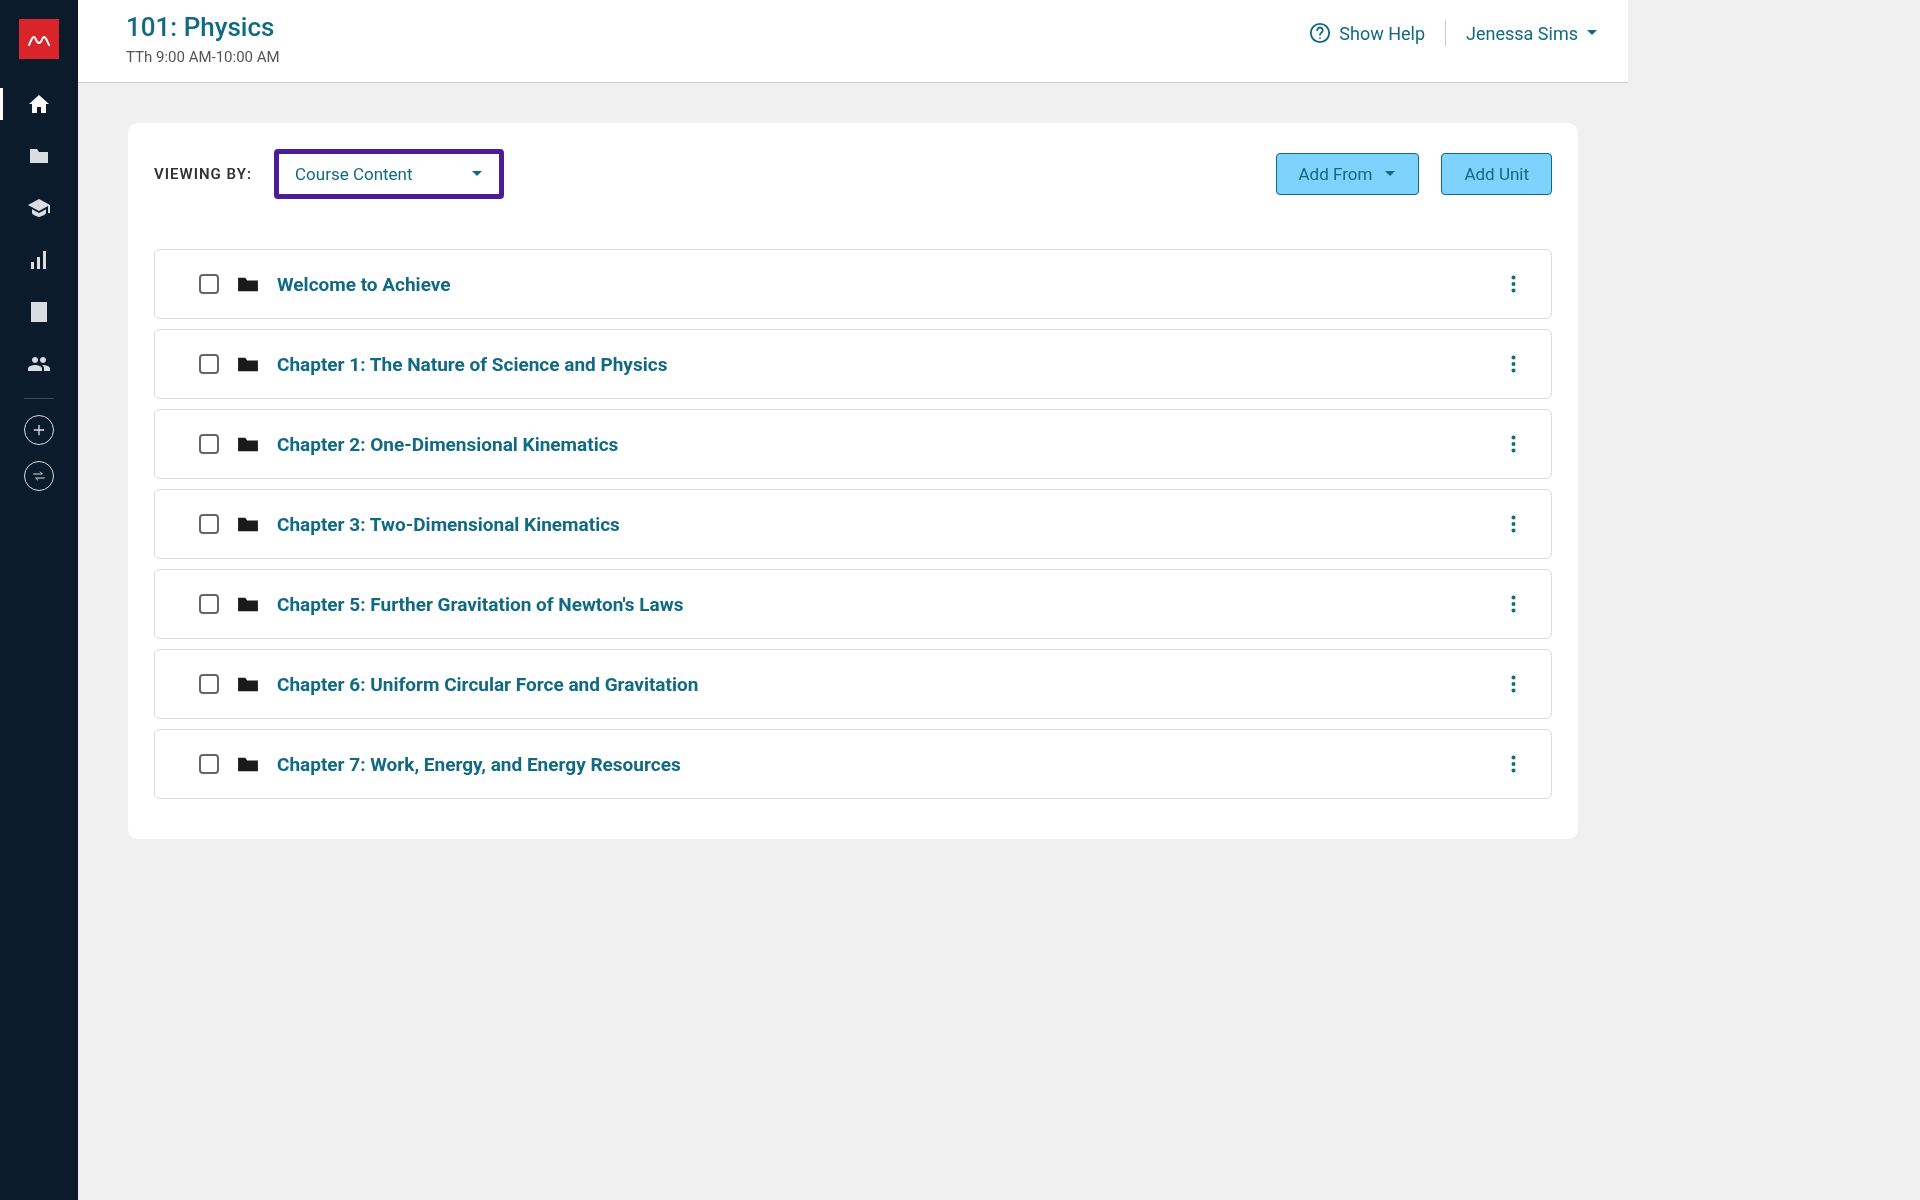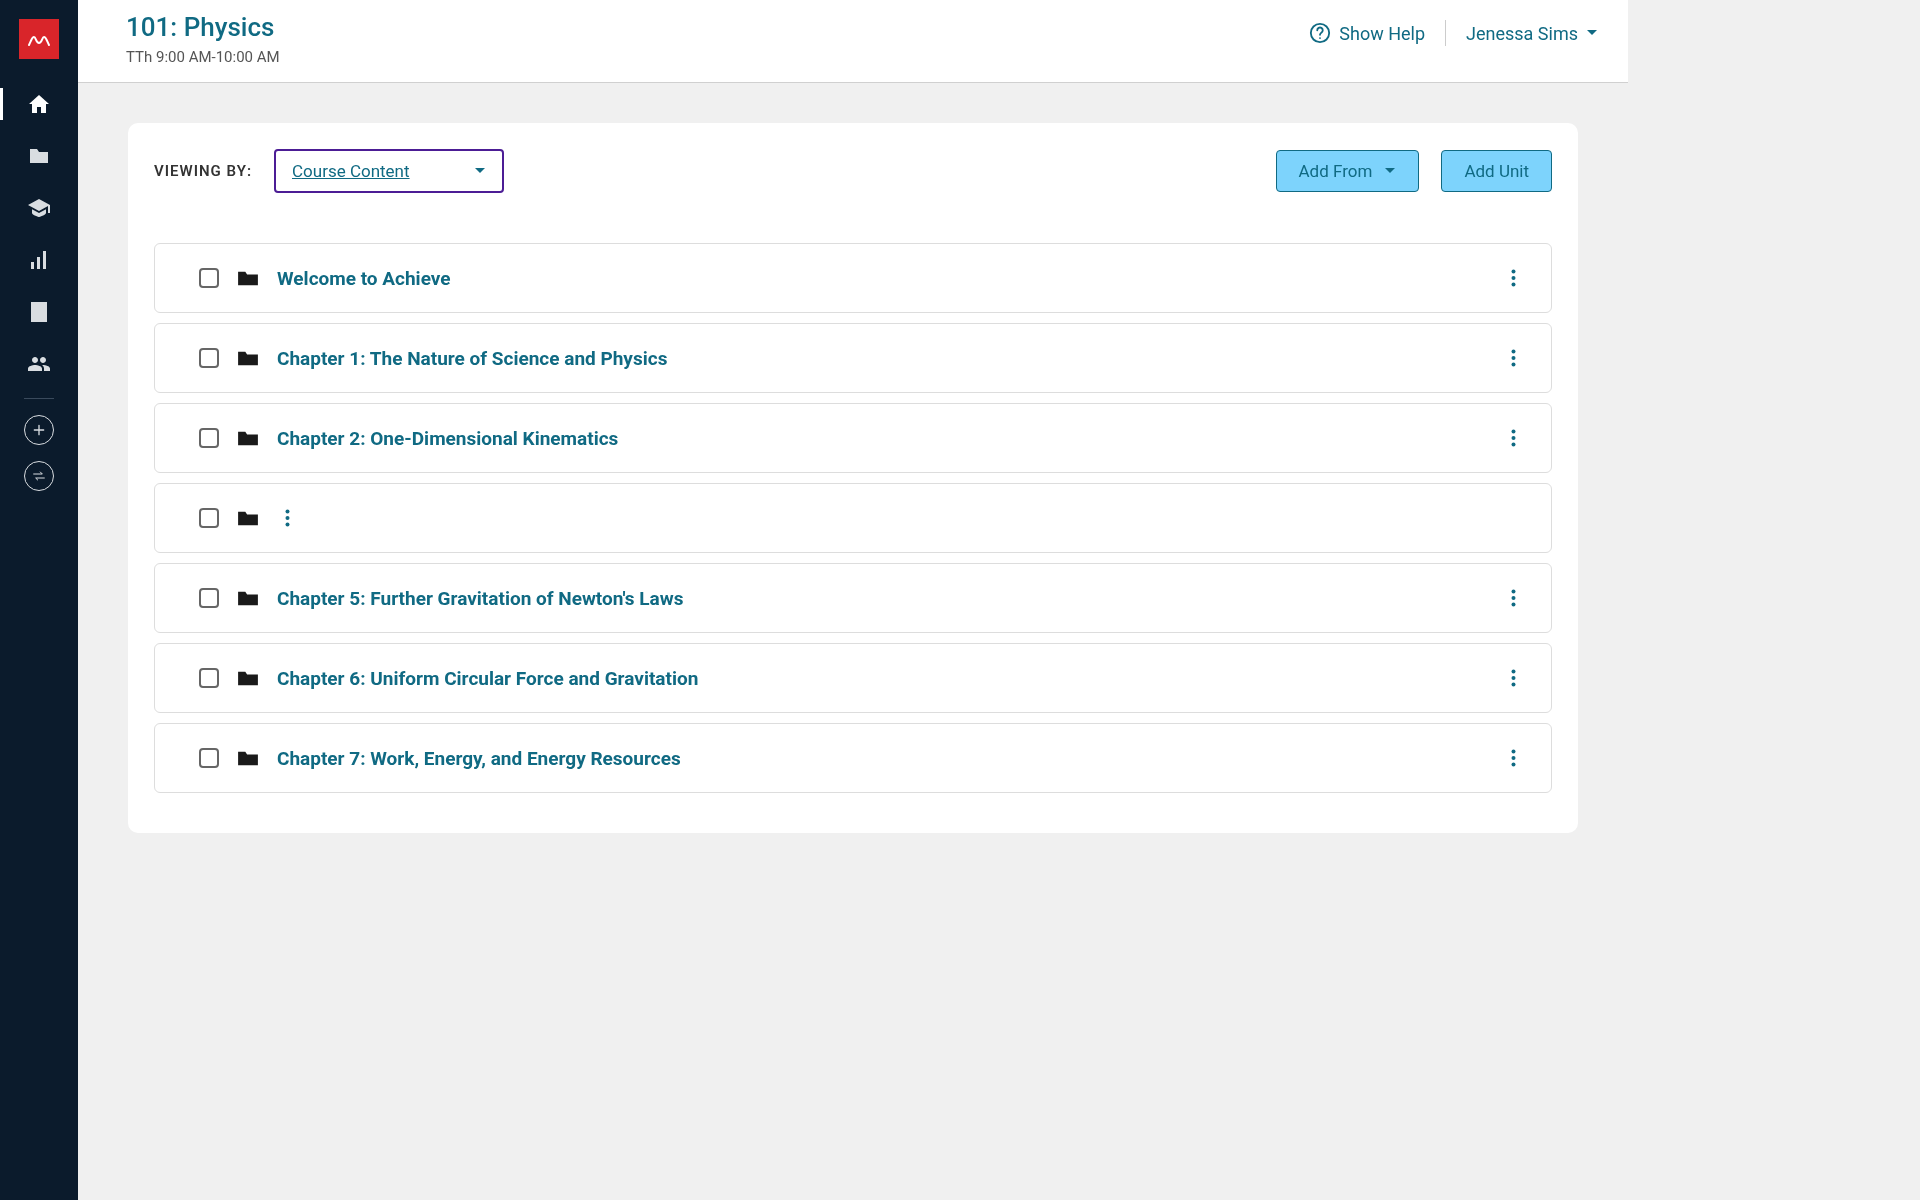--- a/index.html
+++ b/index.html
@@ -138,32 +138,31 @@
   gap: 22px;
   margin-bottom: 50px;
 }
 .toolbar-label {
   font-size: 15px;
   font-weight: 600;
   letter-spacing: 1px;
   color: #333;
 }
 .select-btn {
-  border: 2px solid #4c1d95;
+  border: 5px solid #4c1d95;
   border-radius: 4px;
   padding: 10px 16px;
   min-width: 230px;
   display: flex;
   align-items: center;
   justify-content: space-between;
   color: #106a83;
   font-size: 17px;
   cursor: pointer;
   background: #fff;
-  text-decoration: underline;
 }
 .select-btn svg { width: 12px; height: 12px; fill: #106a83; }
 .toolbar-spacer { flex: 1; }
 .outline-btn {
   border: 1px solid #106a83;
   border-radius: 4px;
   padding: 10px 22px;
   color: #106a83;
   font-size: 17px;
   cursor: pointer;
@@ -359,20 +358,21 @@
                   <circle cx="2.5" cy="9" r="2"></circle>
                   <circle cx="2.5" cy="15.5" r="2"></circle>
                 </svg>
               </div>
             </div>
             <div class="unit-row">
               <div class="chk"></div>
               <svg class="folder-icon" viewBox="0 0 24 20">
                 <path d="M1 3h8l2 3h12v12H1z"></path>
               </svg>
+              <span class="unit-title">Chapter 3: Two-Dimensional Kinematics</span>
               <div class="kebab">
                 <svg viewBox="0 0 5 18">
                   <circle cx="2.5" cy="2.5" r="2"></circle>
                   <circle cx="2.5" cy="9" r="2"></circle>
                   <circle cx="2.5" cy="15.5" r="2"></circle>
                 </svg>
               </div>
             </div>
             <div class="unit-row">
               <div class="chk"></div>

